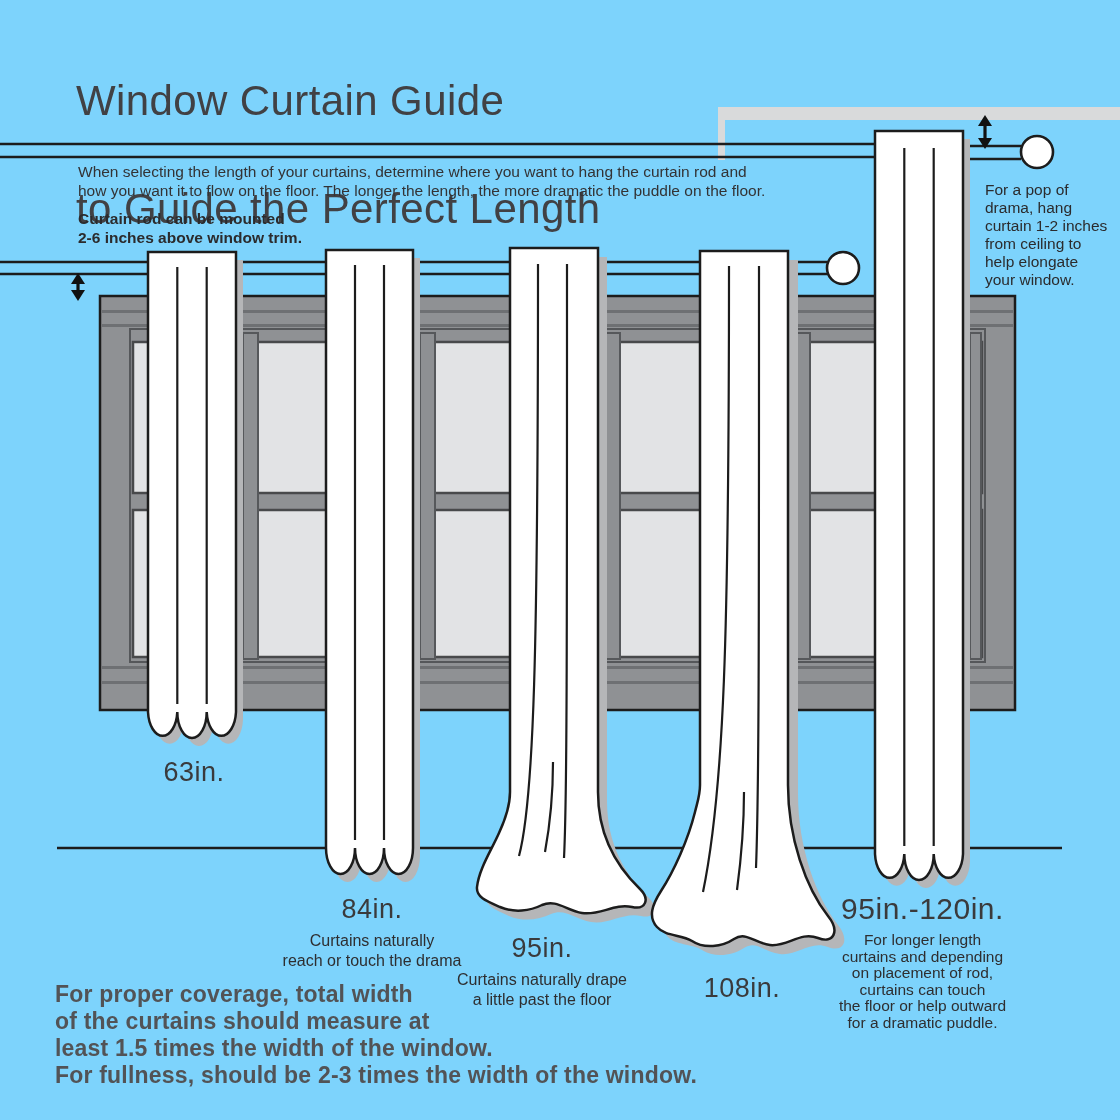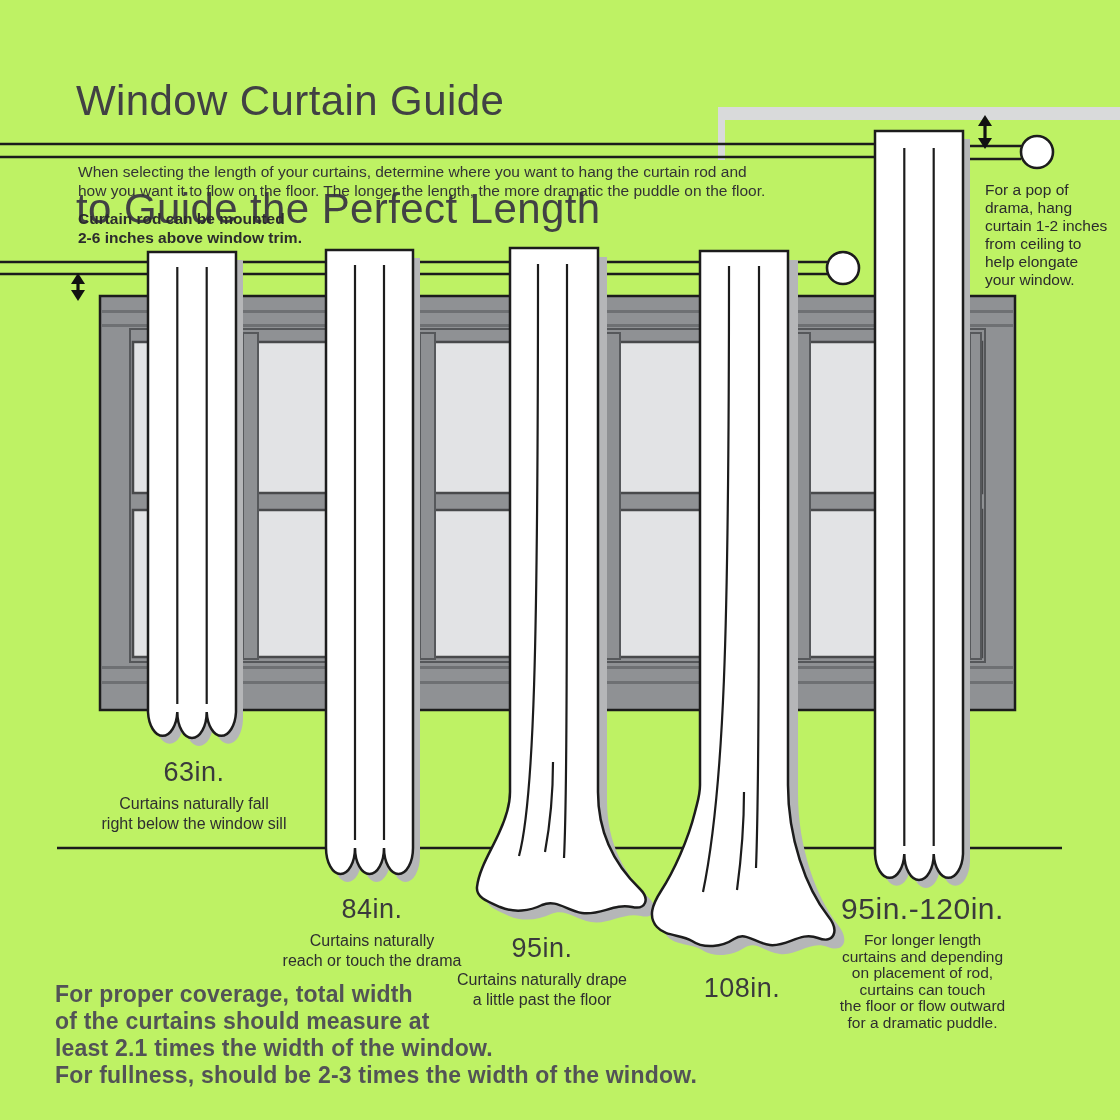--- a/index.html
+++ b/index.html
@@ -1,17 +1,17 @@
 <!DOCTYPE html>
 <html><head>
 <meta charset="utf-8">
 <style>
   html,body{margin:0;padding:0;background:#fff;}
   .canvas{
-    position:relative;width:1120px;height:1120px;background:#bef264;
+    position:relative;width:1120px;height:1120px;background:#7dd3fc;
     font-family:"Liberation Sans", sans-serif;color:#2d2d2f;overflow:hidden;
   }
   .abs{position:absolute;}
   .pre{white-space:pre-line;}
   .page-title{
     left:76px;top:20px;font-size:42px;line-height:54px;font-weight:400;
     color:#414144;letter-spacing:0.4px;
   }
   .intro{
     left:78px;top:162px;font-size:15.5px;line-height:19px;color:#333335;width:720px;
@@ -147,22 +147,20 @@
 
   <div class="abs ceiling-note pre">For a pop of
 drama, hang
 curtain 1-2 inches
 from ceiling to
 help elongate
 your window.</div>
 
   <div class="abs curtain-label" style="left:84px;top:757px;">
     <div class="len">63in.</div>
-    <div class="desc pre">Curtains naturally fall
-right below the window sill</div>
   </div>
 
   <div class="abs curtain-label" style="left:262px;top:894px;">
     <div class="len">84in.</div>
     <div class="desc pre">Curtains naturally
 reach or touch the drama</div>
   </div>
 
   <div class="abs curtain-label" style="left:432px;top:933px;">
     <div class="len">95in.</div>
@@ -173,22 +171,22 @@
   <div class="abs curtain-label" style="left:632px;top:973px;">
     <div class="len">108in.</div>
   </div>
 
   <div class="abs curtain-label" style="left:815px;top:892px;width:215px;">
     <div class="len len-sm">95in.-120in.</div>
     <div class="desc desc-sm pre">For longer length
 curtains and depending
 on placement of rod,
 curtains can touch
-the floor or flow outward
+the floor or help outward
 for a dramatic puddle.</div>
   </div>
 
   <div class="abs coverage pre">For proper coverage, total width
 of the curtains should measure at
-least 2.1 times the width of the window.
+least 1.5 times the width of the window.
 For fullness, should be 2-3 times the width of the window.</div>
 
 </div>
 
 </body></html>

